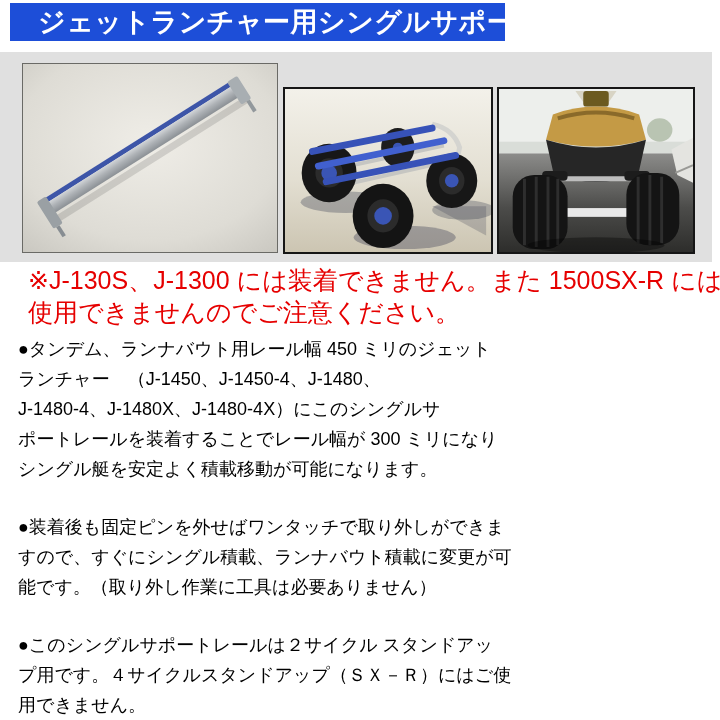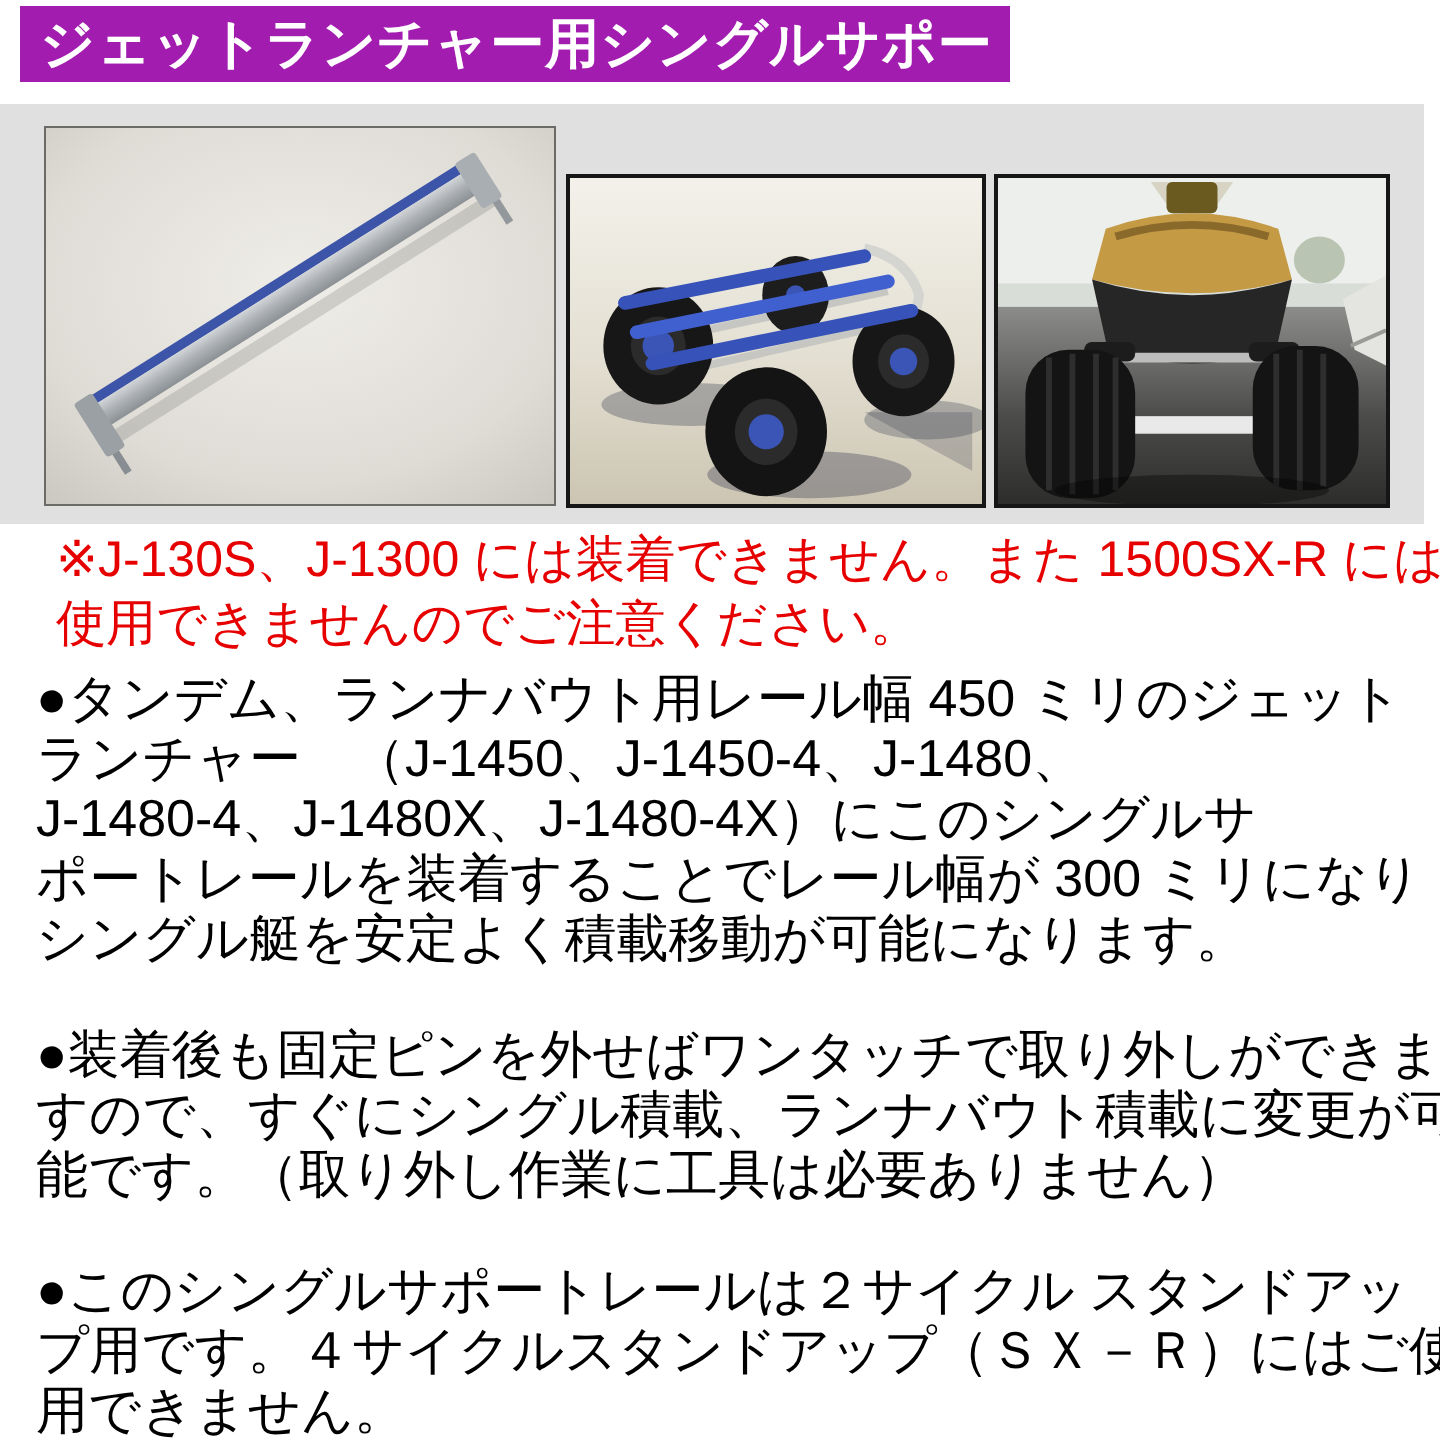--- a/index.html
+++ b/index.html
@@ -16,23 +16,23 @@
     width: 720px;
     height: 720px;
     background: #ffffff;
   }
   .title-bar {
     position: absolute;
     left: 10px;
     top: 3px;
     width: 495px;
     height: 38px;
-    background: #a21caf;
+    background: #1d4ed8;
     box-sizing: border-box;
-    padding-left: 10px;
+    padding-left: 28px;
     display: flex;
     align-items: center;
   }
   .title-bar span {
     color: #ffffff;
     font-size: 27px;
     font-weight: bold;
     letter-spacing: 0.5px;
     white-space: nowrap;
   }
@@ -62,21 +62,21 @@
     color: #e60000;
     font-size: 25px;
     line-height: 32px;
     white-space: pre;
   }
   .para {
     position: absolute;
     left: 18px;
     margin: 0;
     color: #000000;
-    font-size: 26px;
+    font-size: 18px;
     line-height: 30px;
     white-space: pre;
   }
   .para-1 { top: 334px; }
   .para-2 { top: 512px; }
   .para-3 { top: 630px; }
 </style>
 </head>
 <body>
 

